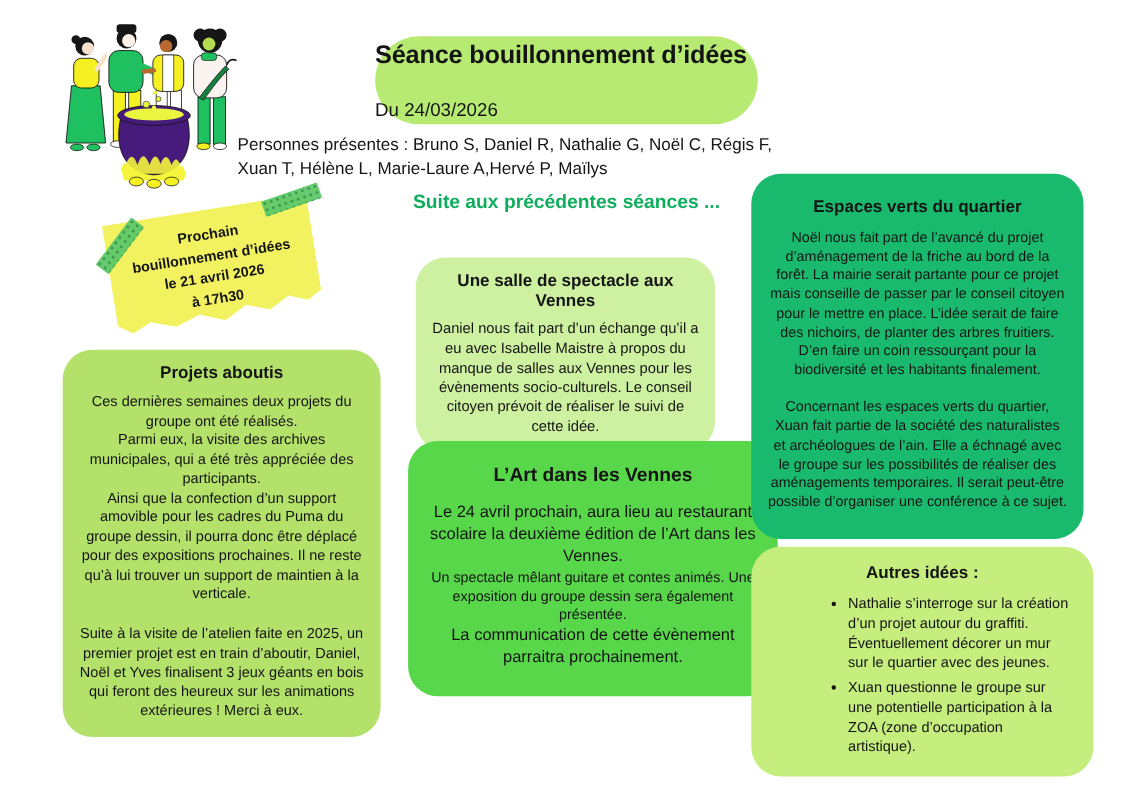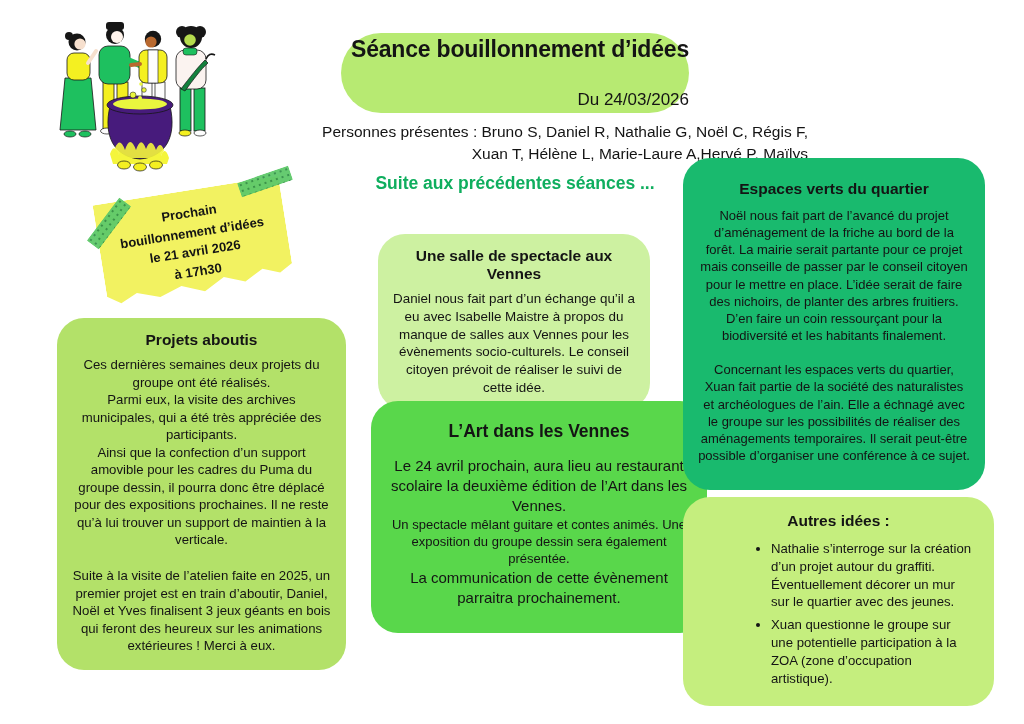--- a/index.html
+++ b/index.html
@@ -11,26 +11,26 @@
   html,body{background:#e8e8e8;}
   body{font-family:"Liberation Sans", sans-serif; color:var(--text_dark);}
   .canvas{
     position:relative; width:1024px; height:724px; background:var(--page_bg);
     margin:0 auto; overflow:hidden;
   }
   
   .title-bubble{
     position:absolute; left:341px; top:33px; width:348px; height:80px;
     background:var(--title_bubble); border-radius:42px;
-    display:flex; flex-direction:column; align-items:flex-end; justify-content:center; gap:3px;
+    display:flex; flex-direction:column; align-items:flex-start; justify-content:center; gap:3px;
   }
   .title-bubble .big{font-size:23px; font-weight:bold; letter-spacing:-0.2px;}
   .title-bubble .date{font-size:17px;margin-top:24px;}
   .attendees{
-    position:absolute; left:248px; top:121px; width:560px; text-align:right;
+    position:absolute; left:216px; top:121px; width:560px; text-align:left;
     font-size:15.5px; line-height:1.42;
   }
   .subtitle{
     position:absolute; left:290px; top:173px; width:450px; text-align:center;
     font-size:17.5px; font-weight:bold; color:var(--heading_green);
   }
   
   .sticky-wrap{position:absolute; left:90px; top:178px; width:210px; height:142px;}
   .sticky{
     position:absolute; left:10px; top:12px; width:188px; height:110px;

